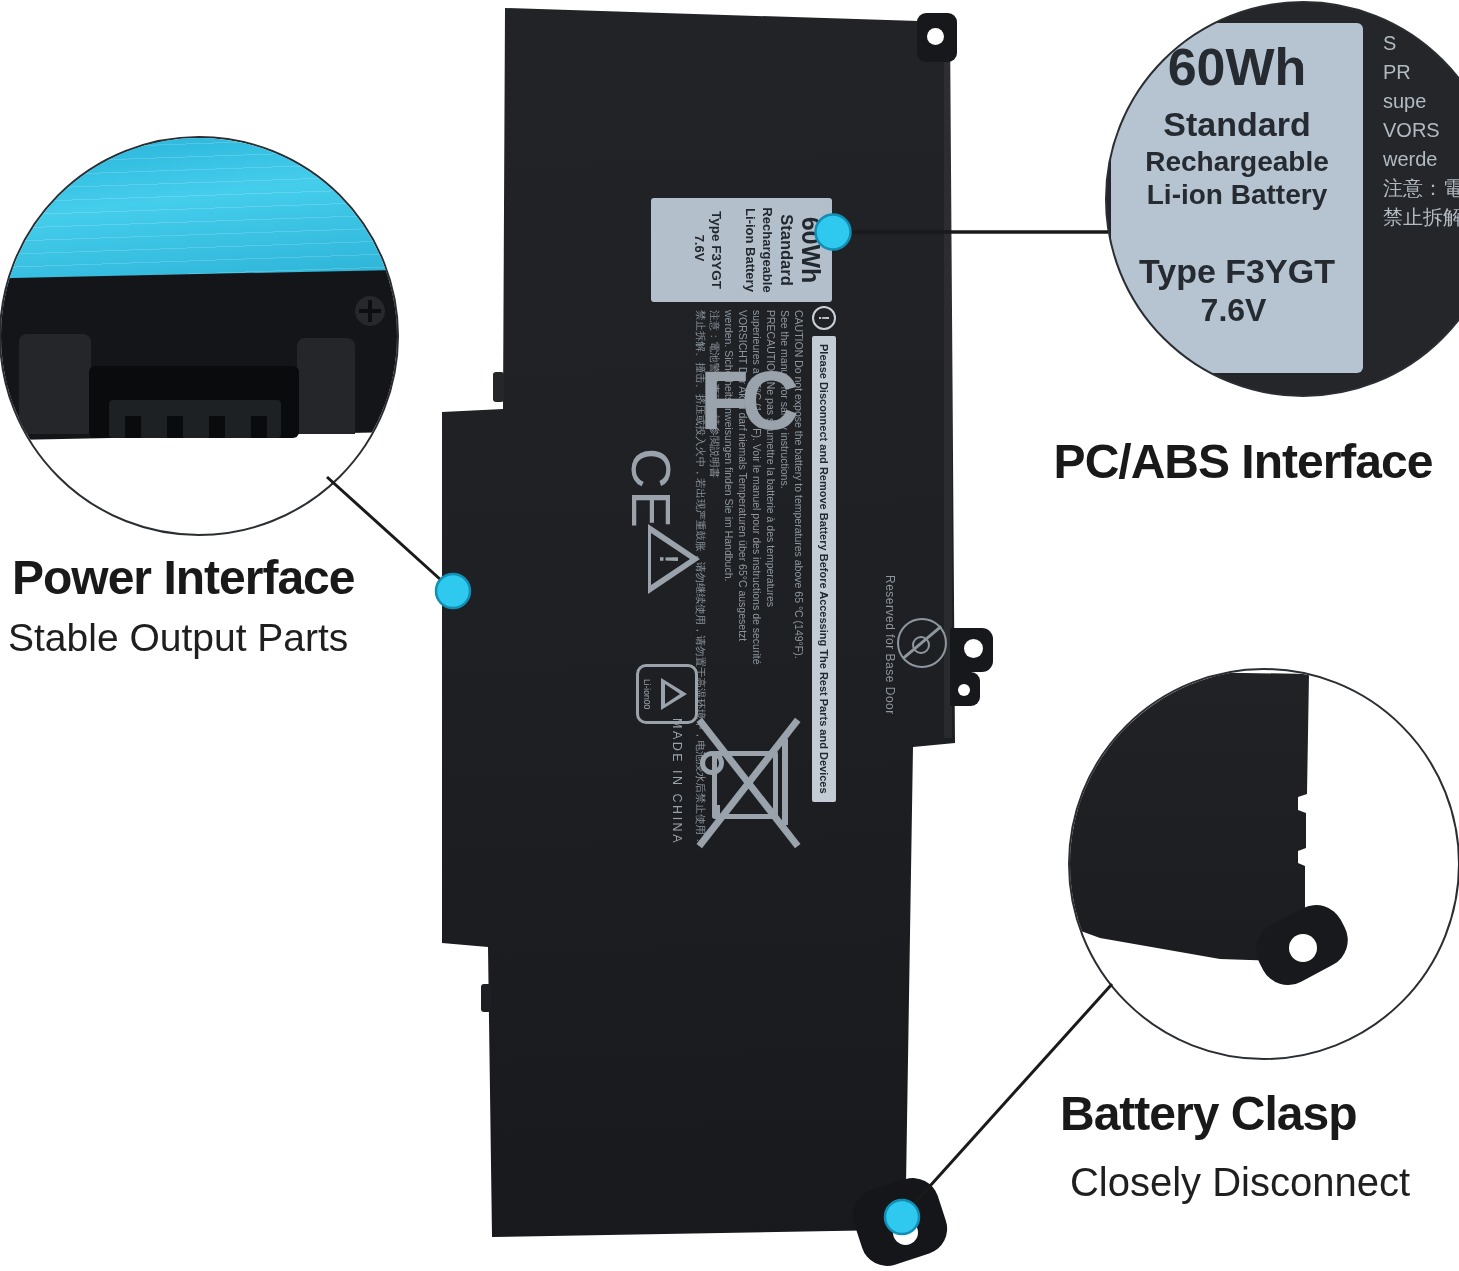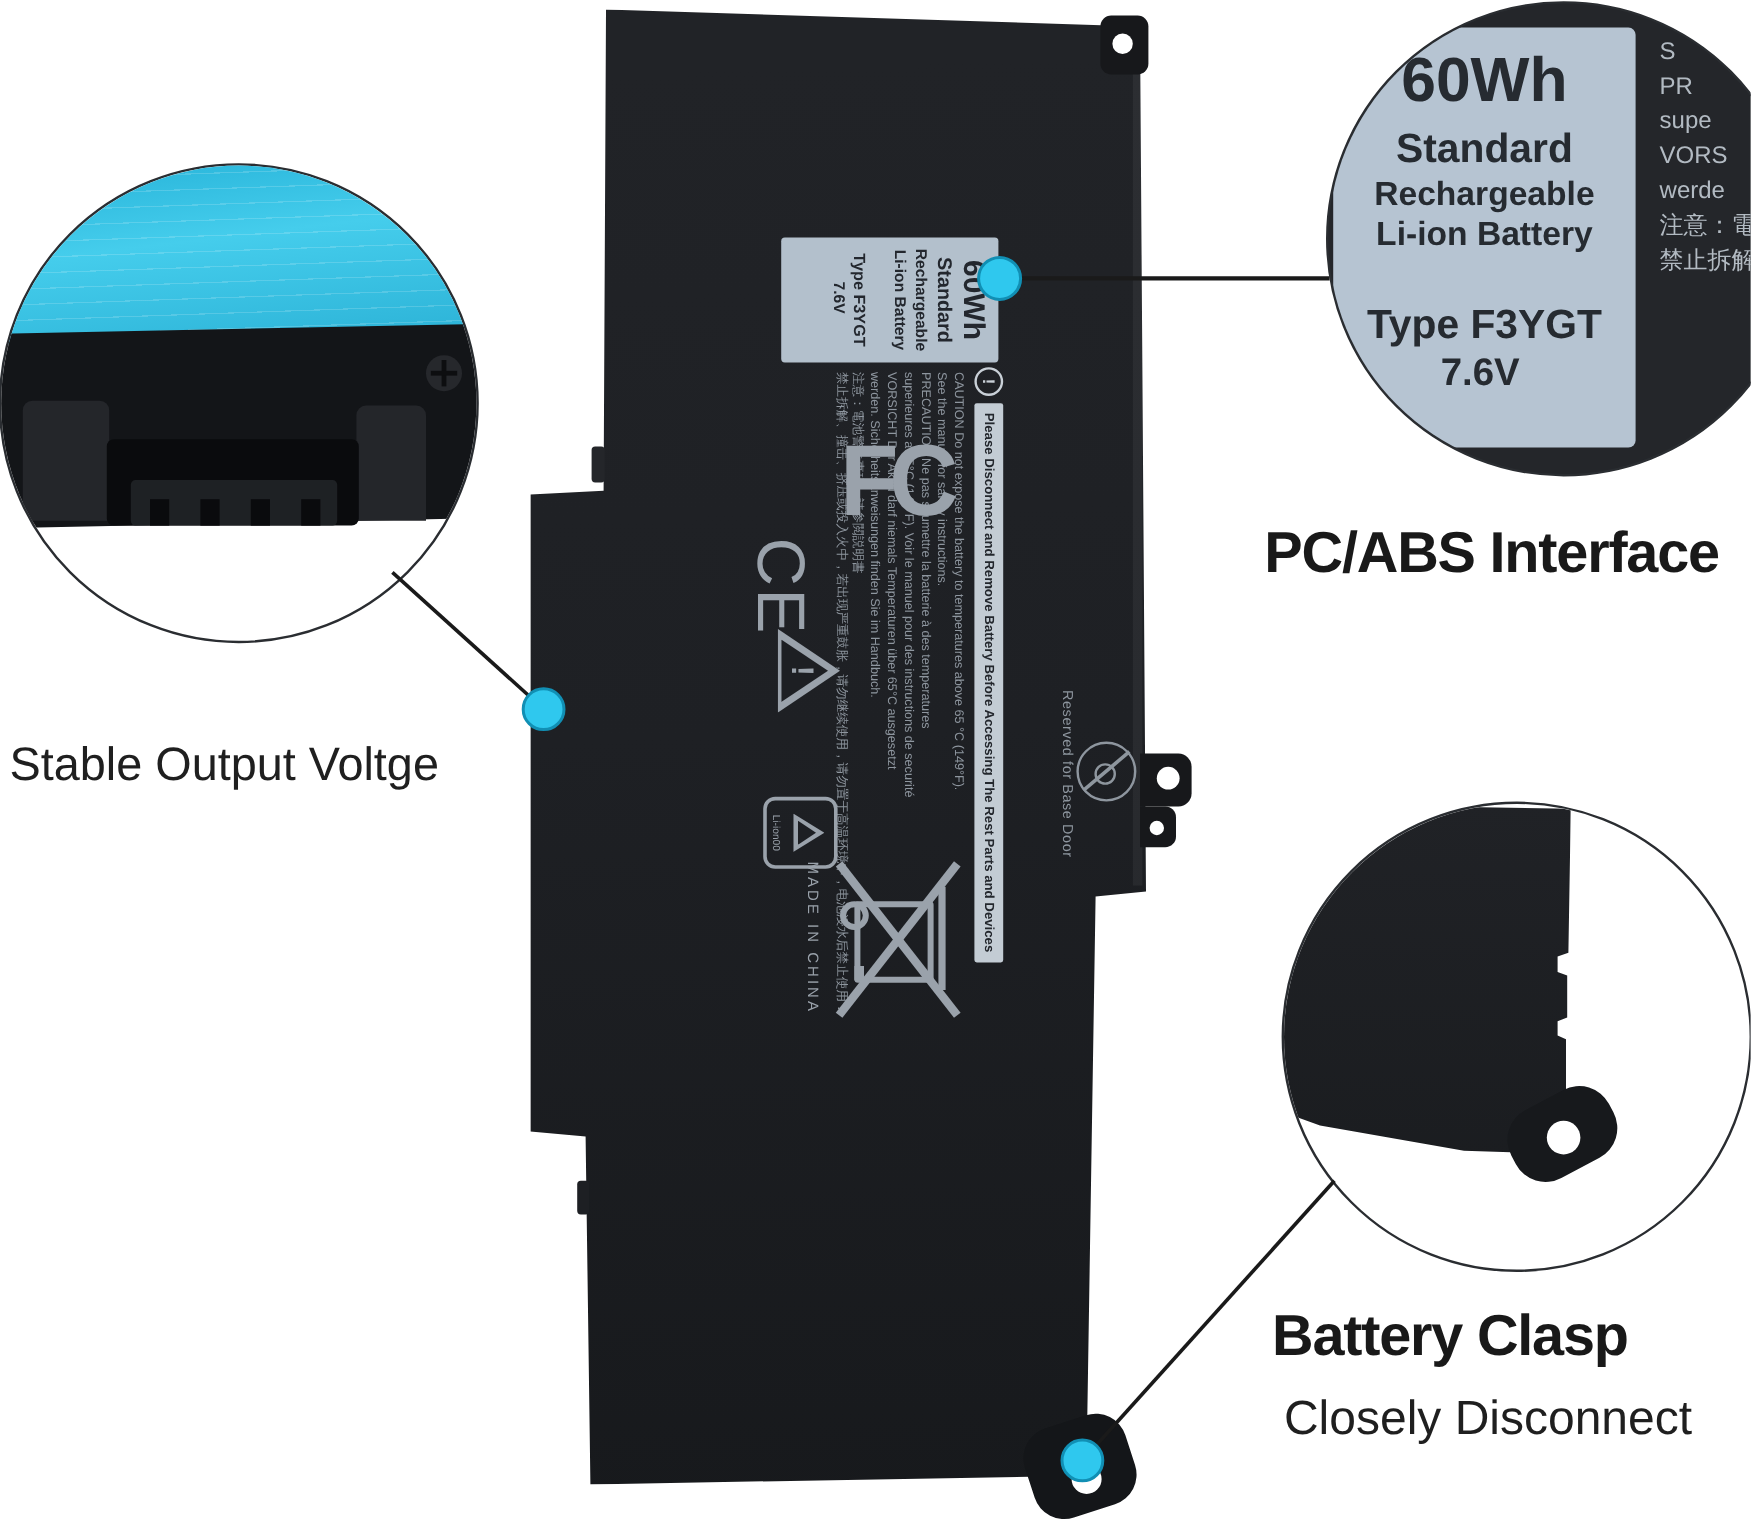--- a/index.html
+++ b/index.html
@@ -249,21 +249,22 @@
       <div>禁止拆解</div>
     </div>
   </div>
 
   <div class="inset inset3">
     <div class="corner"></div>
     <div class="clasp3"></div>
     <div class="hole" style="left:219px;top:264px;width:28px;height:28px;"></div>
   </div>
 
-  <div class="sub power-s">Stable Output Voltge</div>
+  <div class="hd power-t">Power Interface</div>
+  <div class="sub power-s">Stable Output Parts</div>
   <div class="hd mat-t">PC/ABS Interface</div>
   <div class="hd clasp-t">Battery Clasp</div>
   <div class="sub clasp-s">Closely Disconnect</div>
 
   <svg class="overlay" width="1459" height="1271" viewBox="0 0 1459 1271">
     <line x1="327" y1="477" x2="452" y2="590" stroke="#1a1a1a" stroke-width="3"></line>
     <line x1="849" y1="232" x2="1108" y2="232" stroke="#1a1a1a" stroke-width="3.5"></line>
     <line x1="903" y1="1216" x2="1112" y2="984" stroke="#1a1a1a" stroke-width="3"></line>
     <circle cx="453" cy="591" r="17" fill="#2fc8ee" stroke="#118fb4" stroke-width="2.5"></circle>
     <circle cx="833" cy="232" r="17.5" fill="#2fc8ee" stroke="#118fb4" stroke-width="2.5"></circle>

